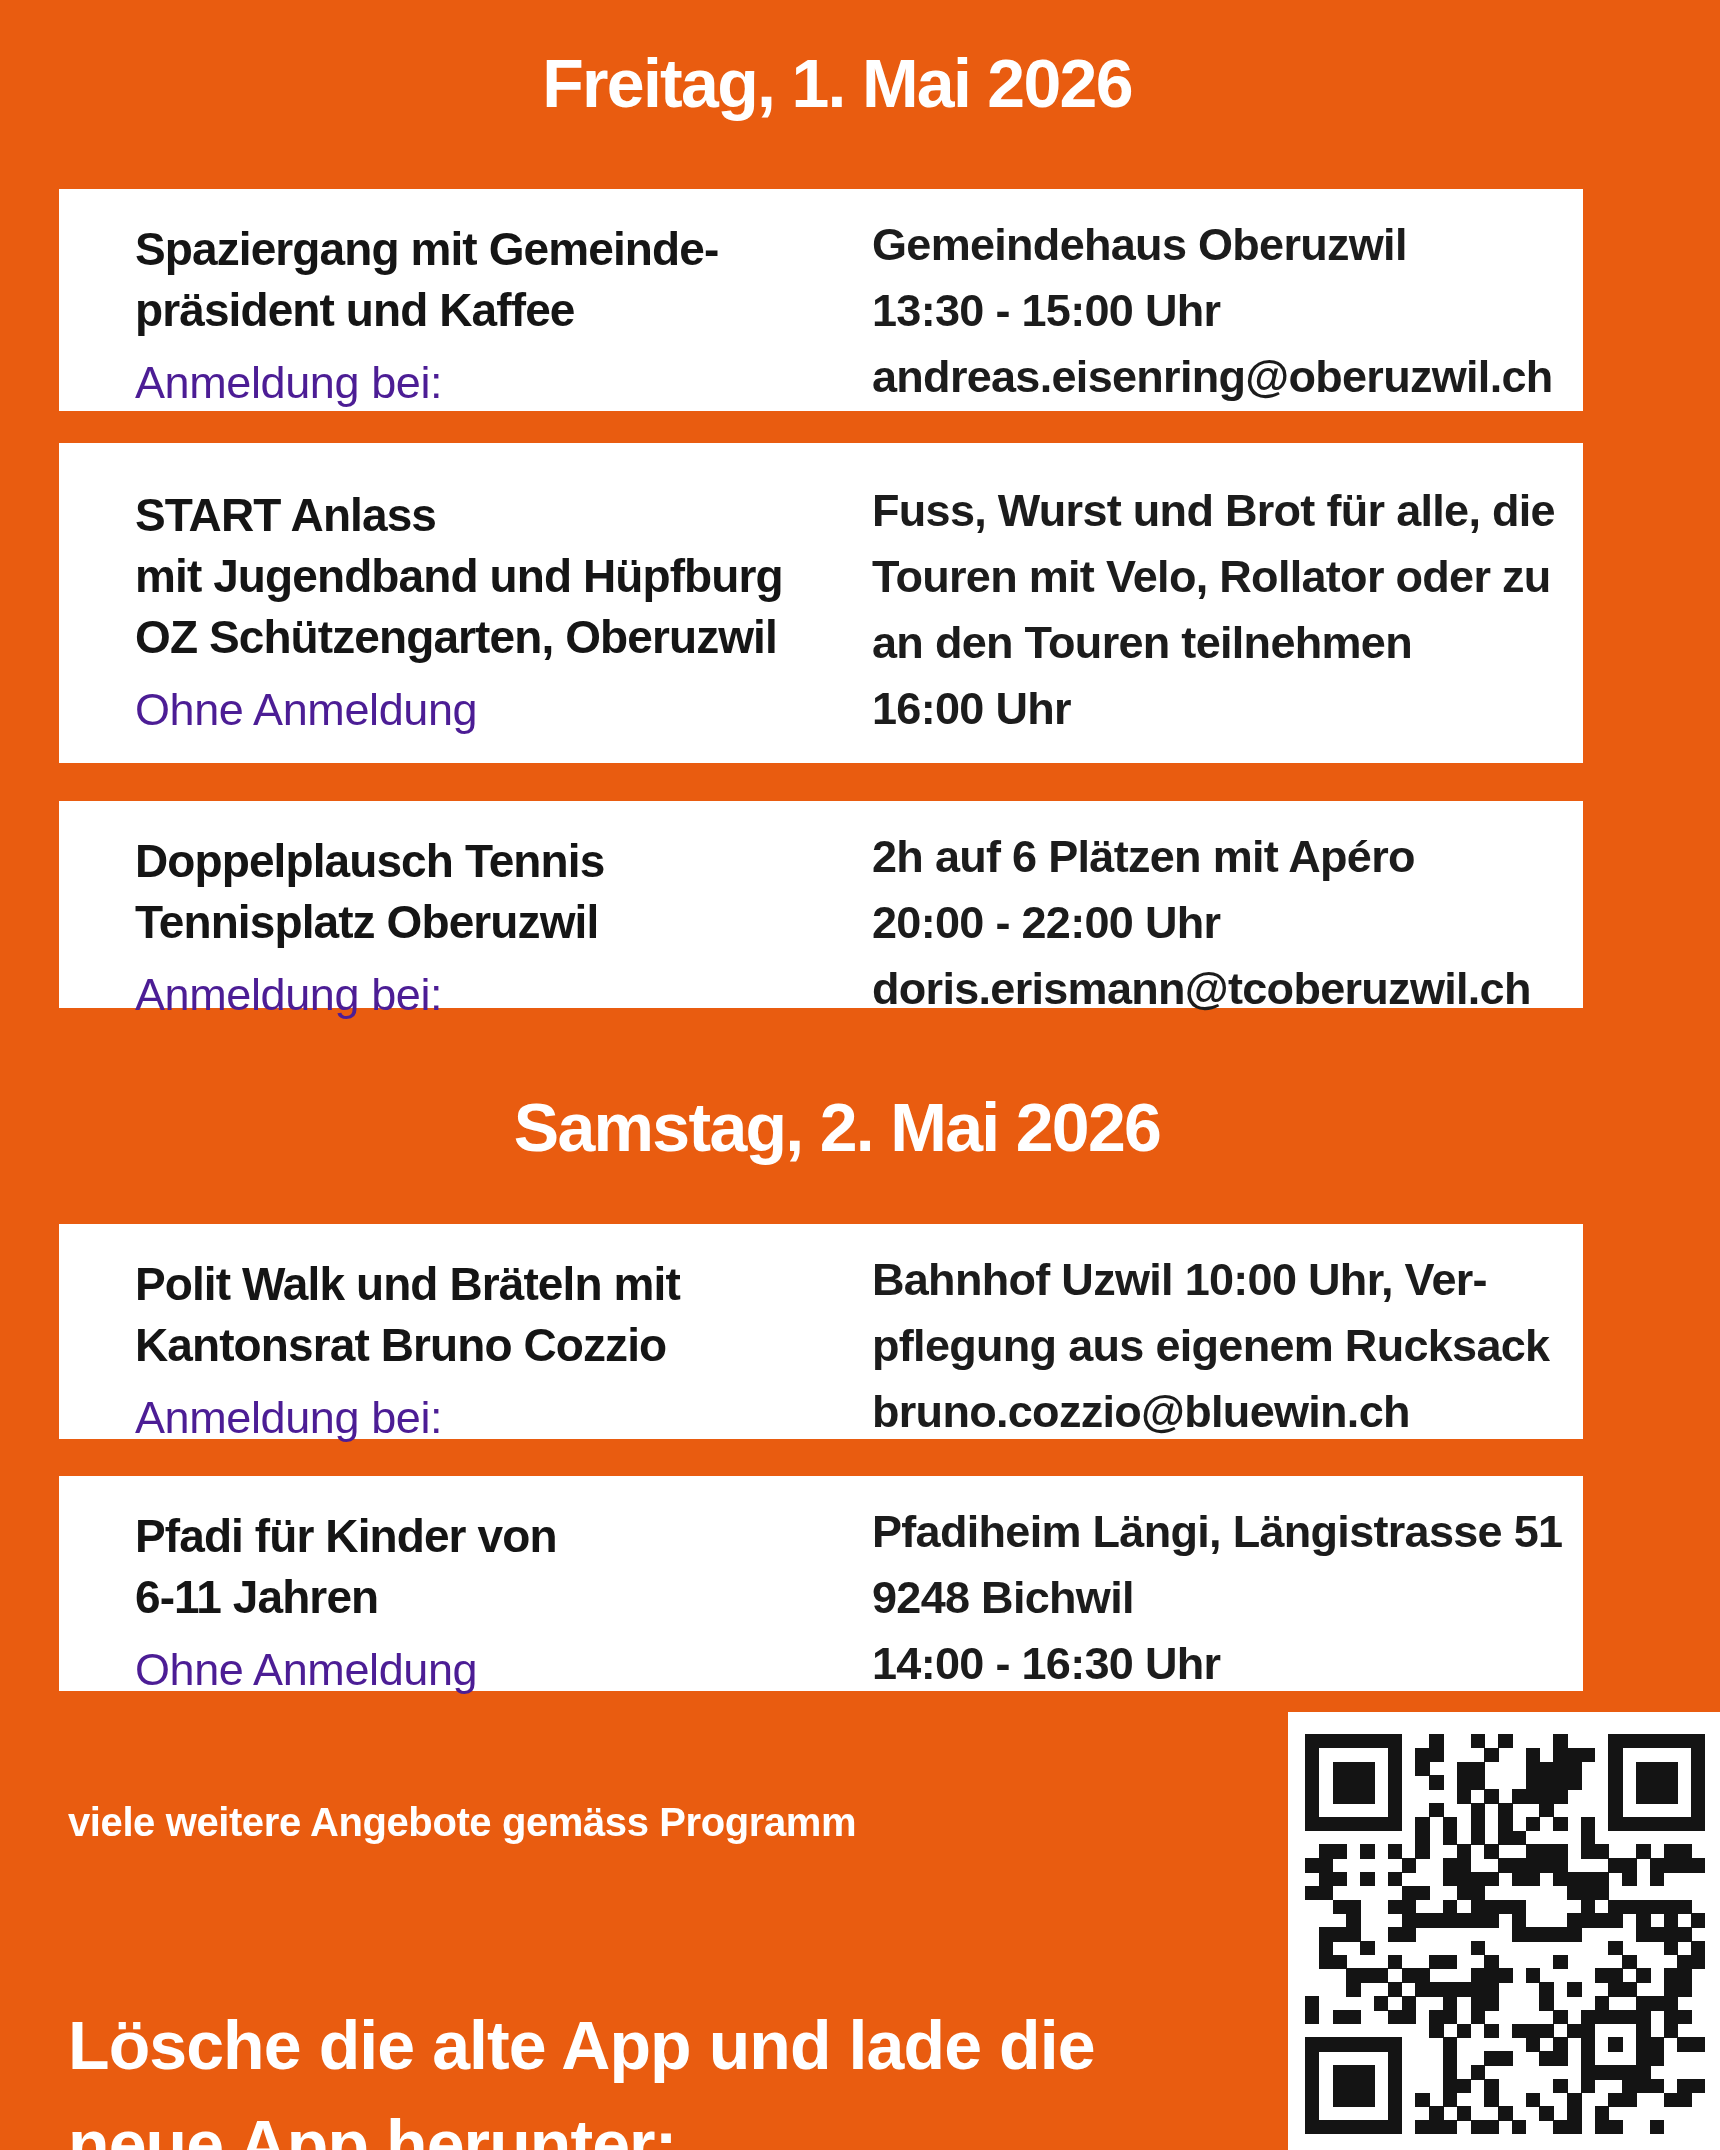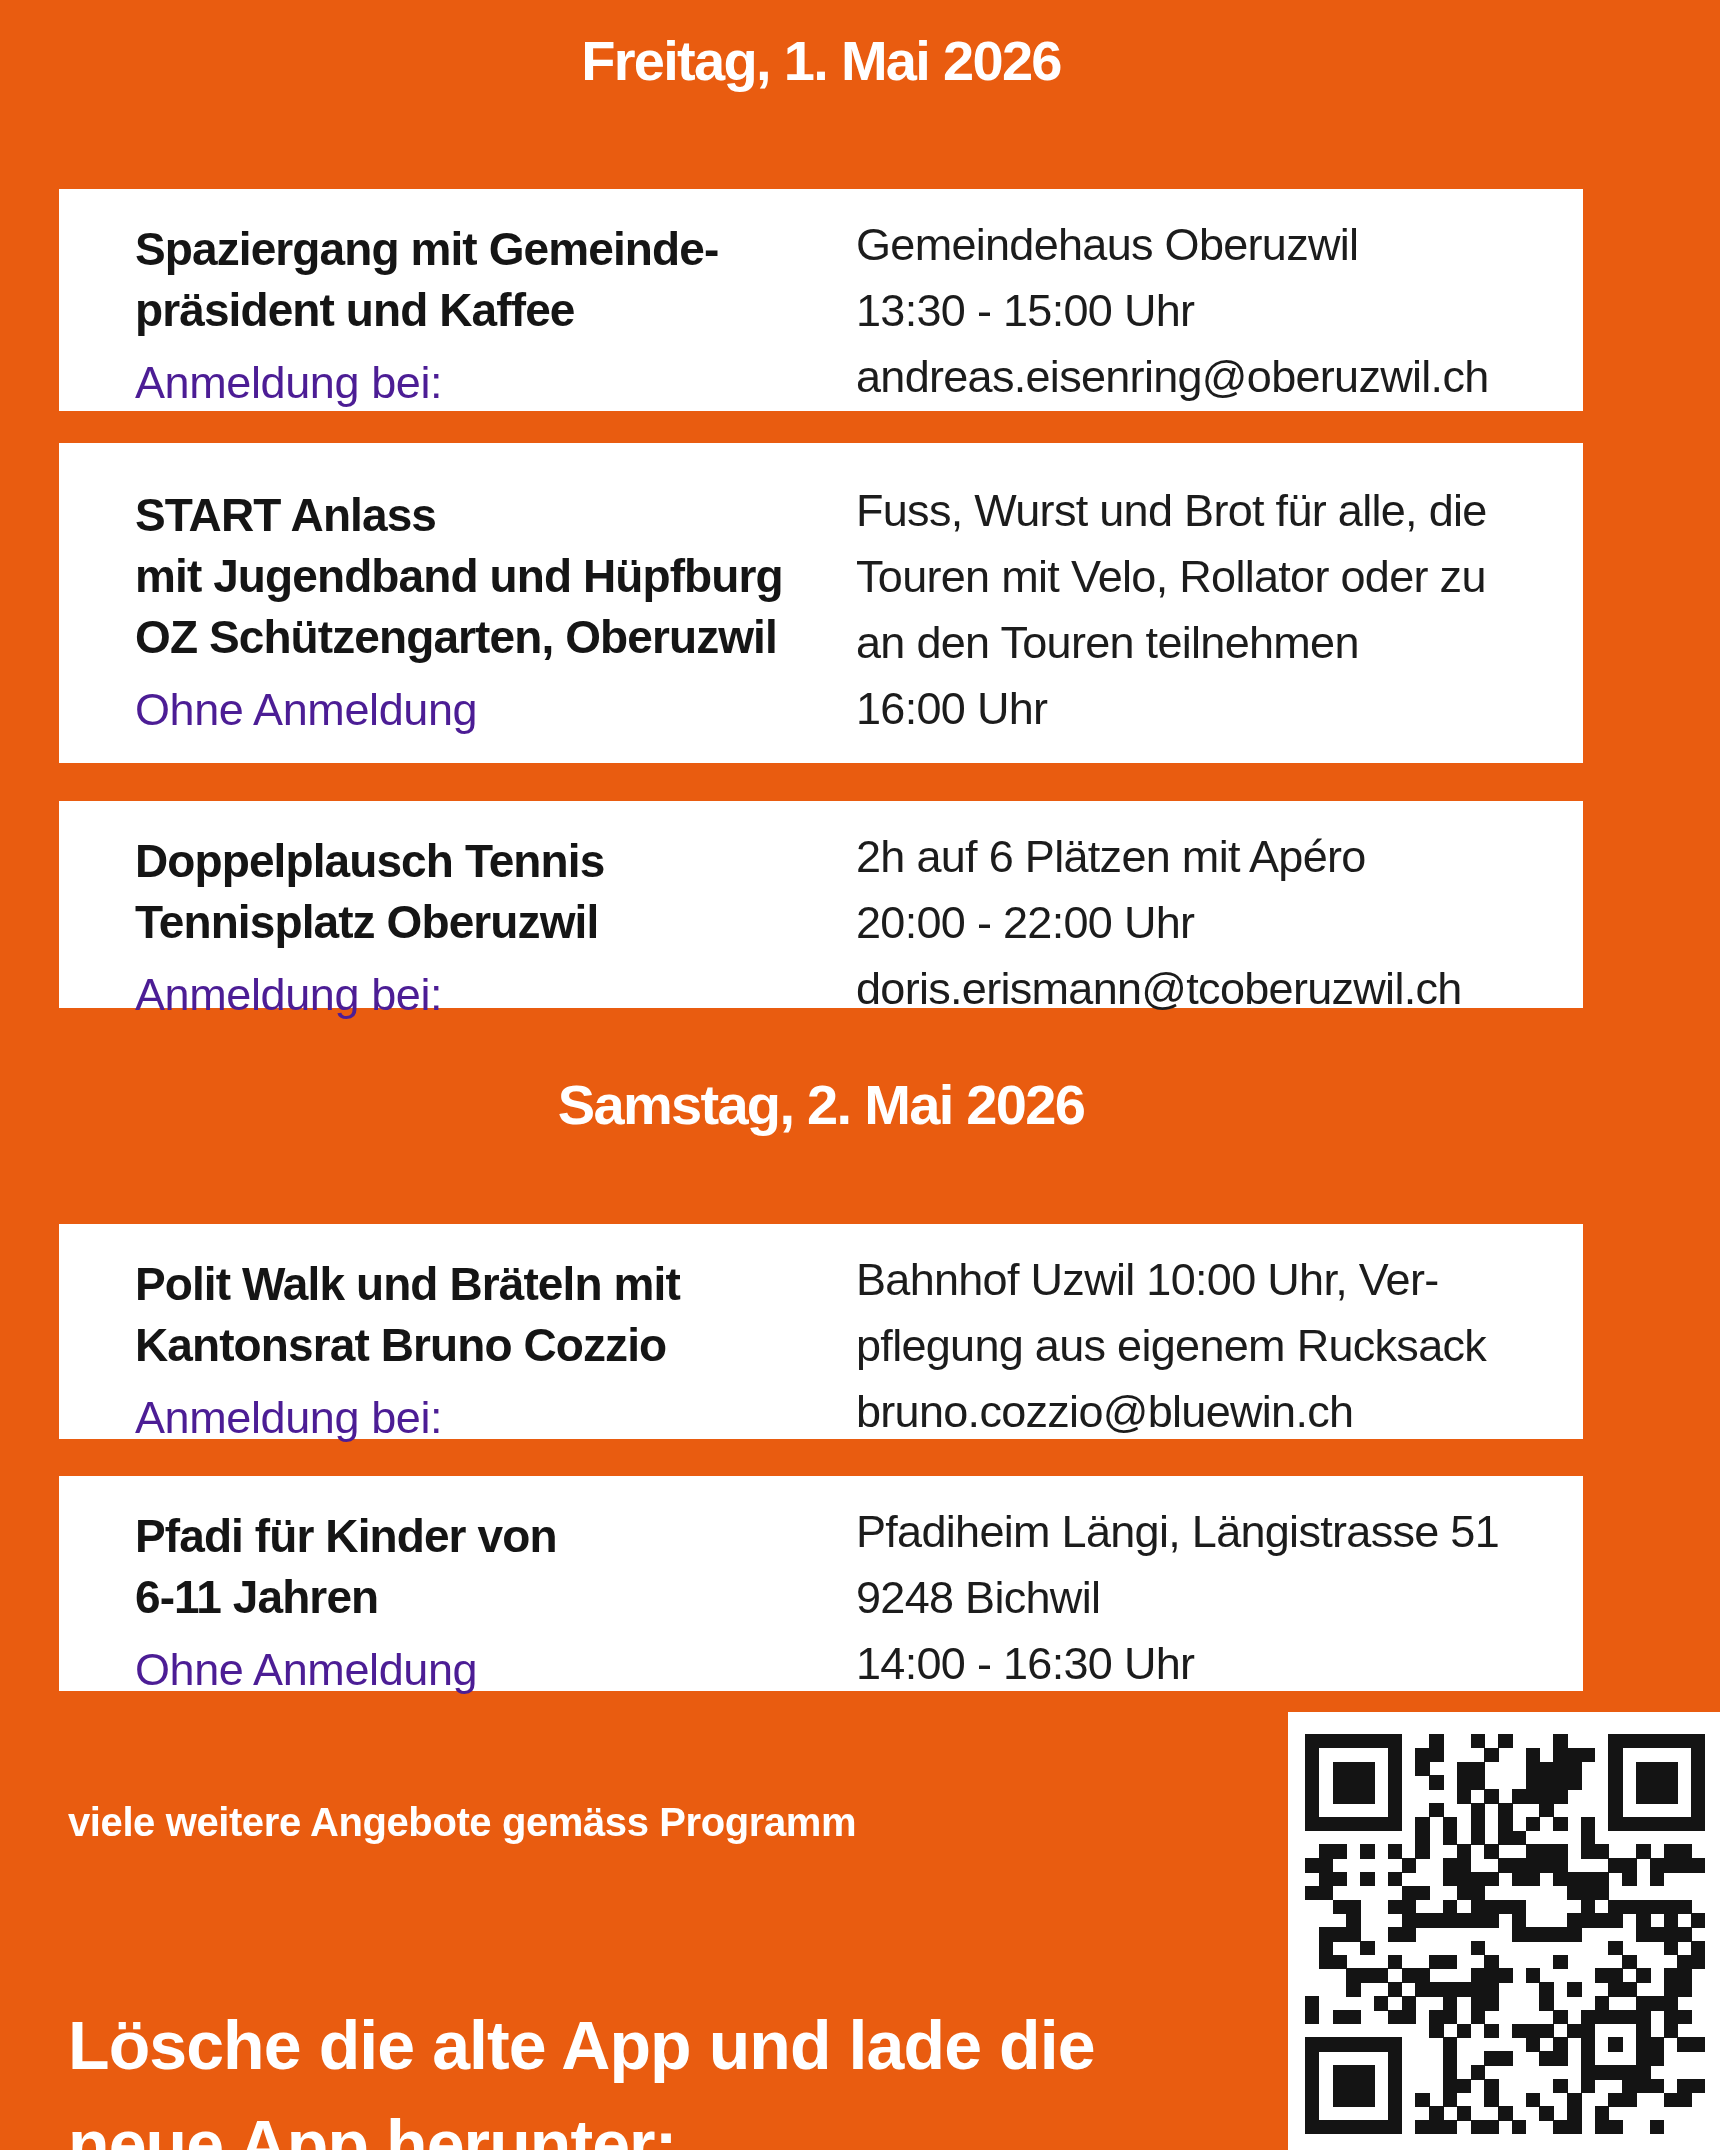--- a/index.html
+++ b/index.html
@@ -19,24 +19,24 @@
     position:relative;
     width:1721px;
     height:2151px;
     background:var(--background);
     overflow:hidden;
   }
   .day-title{
     position:absolute;
     left:59px;
     width:1524px;
-    margin:0;
+    margin:16px;
     text-align:center;
     color:var(--heading-color);
-    font-size:56px;
+    font-size:68px;
     font-weight:700;
     letter-spacing:-1.7px;
     line-height:1.1;
     white-space:nowrap;
   }
   .day-title.t1{top:29.5px;}
   .day-title.t2{top:1074px;}
 
   .card{
     position:absolute;
@@ -77,25 +77,26 @@
     margin-top:14px;
     font-size:45px;
     font-weight:400;
     line-height:56px;
     letter-spacing:-0.4px;
     color:#4c1d95;
     white-space:nowrap;
   }
   .col-right .line{
     font-size:45px;
-    font-weight:400;
+    font-weight:700;
     line-height:66px;
     letter-spacing:-0.7px;
     color:#1c1c1c;
     white-space:nowrap;
+    margin-left:16px;
   }
 
   .more-note{
     position:absolute;
     left:68px;
     top:1766px;
     color:var(--heading-color);
     font-size:40px;
     font-weight:700;
     letter-spacing:-0.4px;

